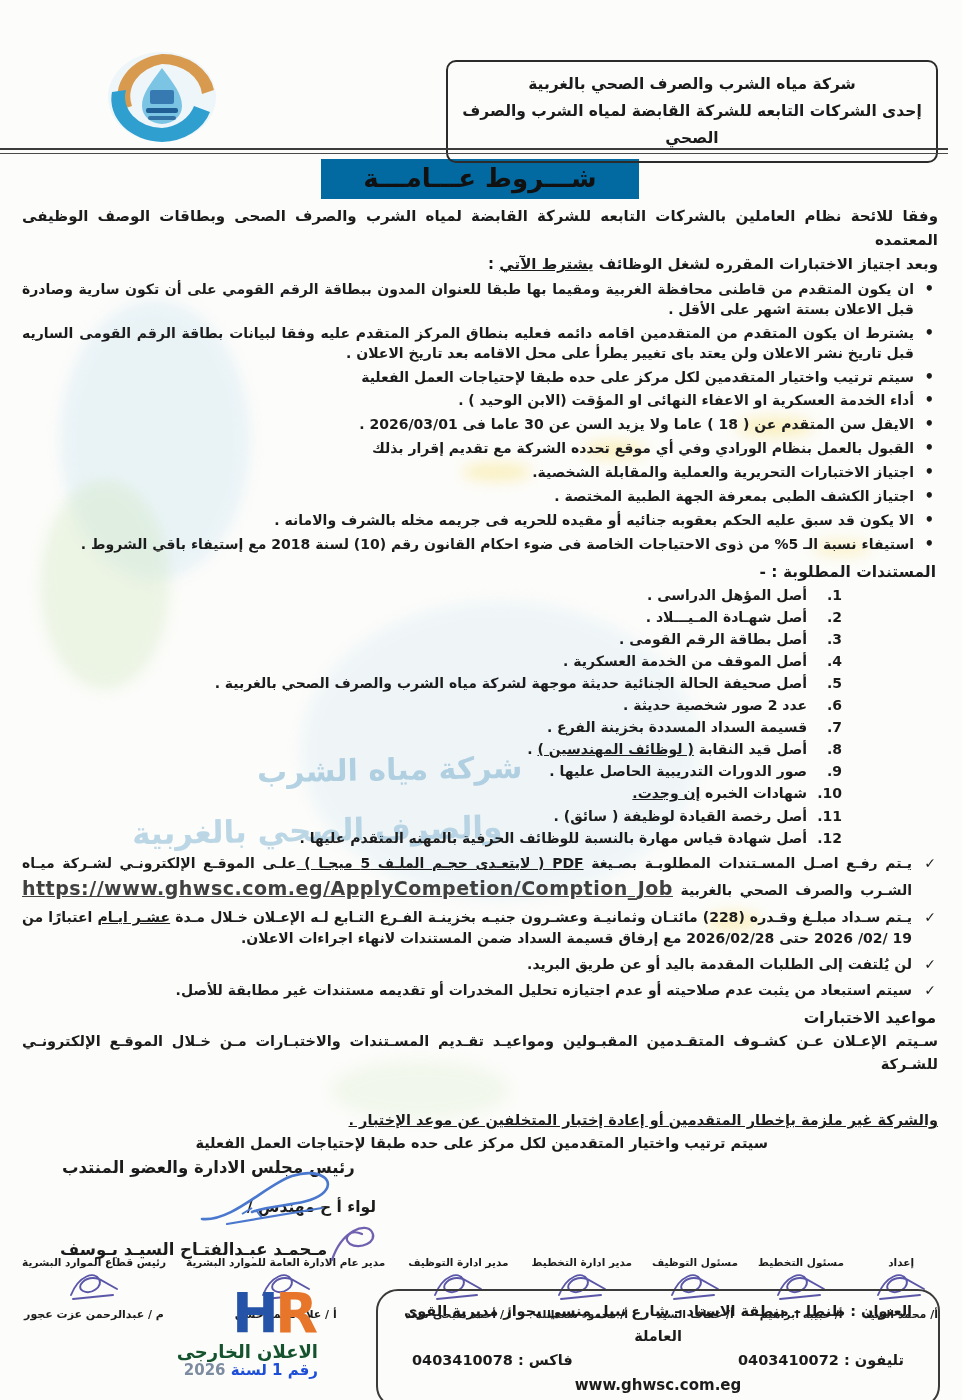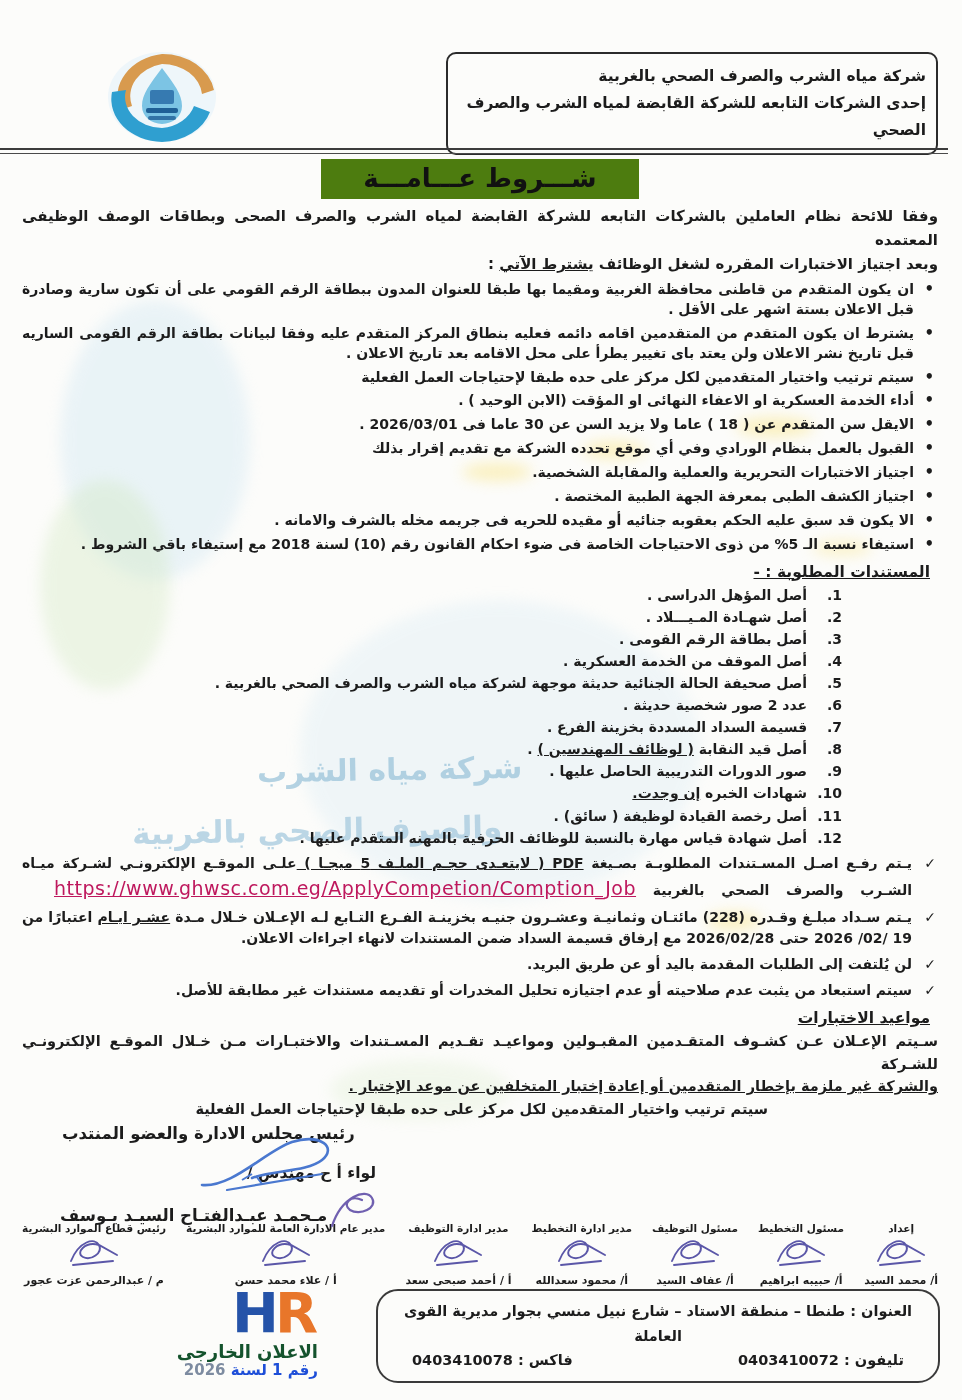--- a/index.html
+++ b/index.html
@@ -17,67 +17,67 @@
   .b-yellow{background:#f8e27a;opacity:.45;}
   .b-green{background:#cfe7bd;opacity:.35;}
   .b-blue{background:#cfe6f2;opacity:.40;}
   .watermark{
     position:absolute;z-index:0;color:#9cc4da;opacity:.75;font-weight:700;
     letter-spacing:3px;pointer-events:none;white-space:nowrap;
   }
   
   .logo{position:absolute;left:106px;top:50px;width:112px;height:94px;z-index:2;}
   .company-box{
-    position:absolute;top:52px;right:24px;width:468px;z-index:2;
+    position:absolute;top:60px;right:24px;width:468px;z-index:2;
     border:2.5px solid #2b2b2b;border-radius:10px;padding:9px 10px;
-    text-align:right;font-weight:700;font-size:15.5px;line-height:1.75;
+    text-align:center;font-weight:700;font-size:15.5px;line-height:1.75;
   }
   .top-rule{
     position:absolute;top:148px;left:0;right:14px;height:3px;z-index:2;
     border-top:2.5px solid #3c3c3c;border-bottom:1.2px solid #4a4a4a;
   }
   
   .content{position:absolute;top:157px;right:24px;left:22px;z-index:1;}
   .title-wrap{text-align:center;margin:2px 0 5px;}
   .main-title{
-    display:inline-block;background:#4d7c0f;color:#111;
+    display:inline-block;background:#0369a1;color:#111;
     font-size:26px;font-weight:800;letter-spacing:2px;padding:4px 42px 6px;
   }
   .intro{font-size:15px;font-weight:700;line-height:1.6;margin:0 0 4px;}
   .stretch{text-align:justify;text-align-last:justify;}
   .u{text-decoration:underline;}
   
   ul.conditions{list-style:none;margin:2px 0 0;padding:0;}
   ul.conditions li{
     position:relative;padding-right:24px;font-size:14px;font-weight:700;
     line-height:1.42;margin-bottom:4px;text-align:justify;
   }
   ul.conditions li::before{content:"•";position:absolute;right:4px;top:-1px;font-size:15px;}
   
   .section-heading{
-    font-size:15.5px;font-weight:800;text-decoration:underline;margin:8px 8px 3px;
+    font-size:15.5px;font-weight:800;margin:8px 2px 3px;
   }
   ol.documents{list-style:none;margin:0;padding:0 96px 0 0;}
   ol.documents li{font-size:14px;font-weight:700;line-height:1.58;}
   .doc-num{display:inline-block;min-width:30px;}
   
   ul.notes{list-style:none;margin:4px 0 0;padding:0;}
   ul.notes li{
     position:relative;padding-right:26px;font-size:14px;font-weight:700;
     line-height:1.5;margin-bottom:5px;text-align:justify;
   }
   ul.notes li .check{position:absolute;right:2px;top:0;font-size:14px;}
   .url-link{
-    color:#be185d;font-weight:400;font-size:19px;text-decoration:underline;
-    direction:ltr;unicode-bidi:isolate;letter-spacing:.5px;margin-left:32px;
+    color:#404040;font-weight:700;font-size:19px;text-decoration:underline;
+    direction:ltr;unicode-bidi:isolate;letter-spacing:.5px;
   }
   .pdf-tag{font-weight:800;text-decoration:underline;direction:ltr;unicode-bidi:isolate;}
   
   .exam-line{font-size:14.5px;font-weight:700;line-height:1.55;margin:0;}
-  .exam-line2{text-decoration:underline;}
+  .exam-line2{text-decoration:underline;margin-top:34px;}
   .exam-line3{padding-right:170px;}
   
   .sig-area{position:relative;height:96px;margin-top:4px;}
   .sig-title{position:absolute;left:40px;top:0;font-size:16.5px;font-weight:900;}
   .sig-rank{position:absolute;left:225px;top:40px;font-size:15.5px;font-weight:900;}
   .sig-name{position:absolute;left:38px;top:82px;font-size:16.5px;font-weight:900;}
   .sig-main-svg{position:absolute;left:150px;top:6px;}
   .sig-loop-svg{position:absolute;left:300px;top:62px;}
   
   .sig-table{display:flex;justify-content:space-between;align-items:flex-start;margin-top:2px;}
@@ -349,16 +349,17 @@
       <div class="hr-num">
         <span class="orange">رقم 1 لسنة </span><span class="slate">2026</span>
       </div>
     </div>
     <div class="info-box">
       <div>العنوان : طنطا – منطقة الاستاد – شارع نبيل منسي بجوار مديرية القوى العاملة</div>
       <div class="info-line2">
         <span>تليفون : 0403410072</span>
         <span>فاكس : 0403410078</span>
       </div>
+      <div class="website">www.ghwsc.com.eg</div>
     </div>
   </div>
 
 </div>
 
 </body></html>

